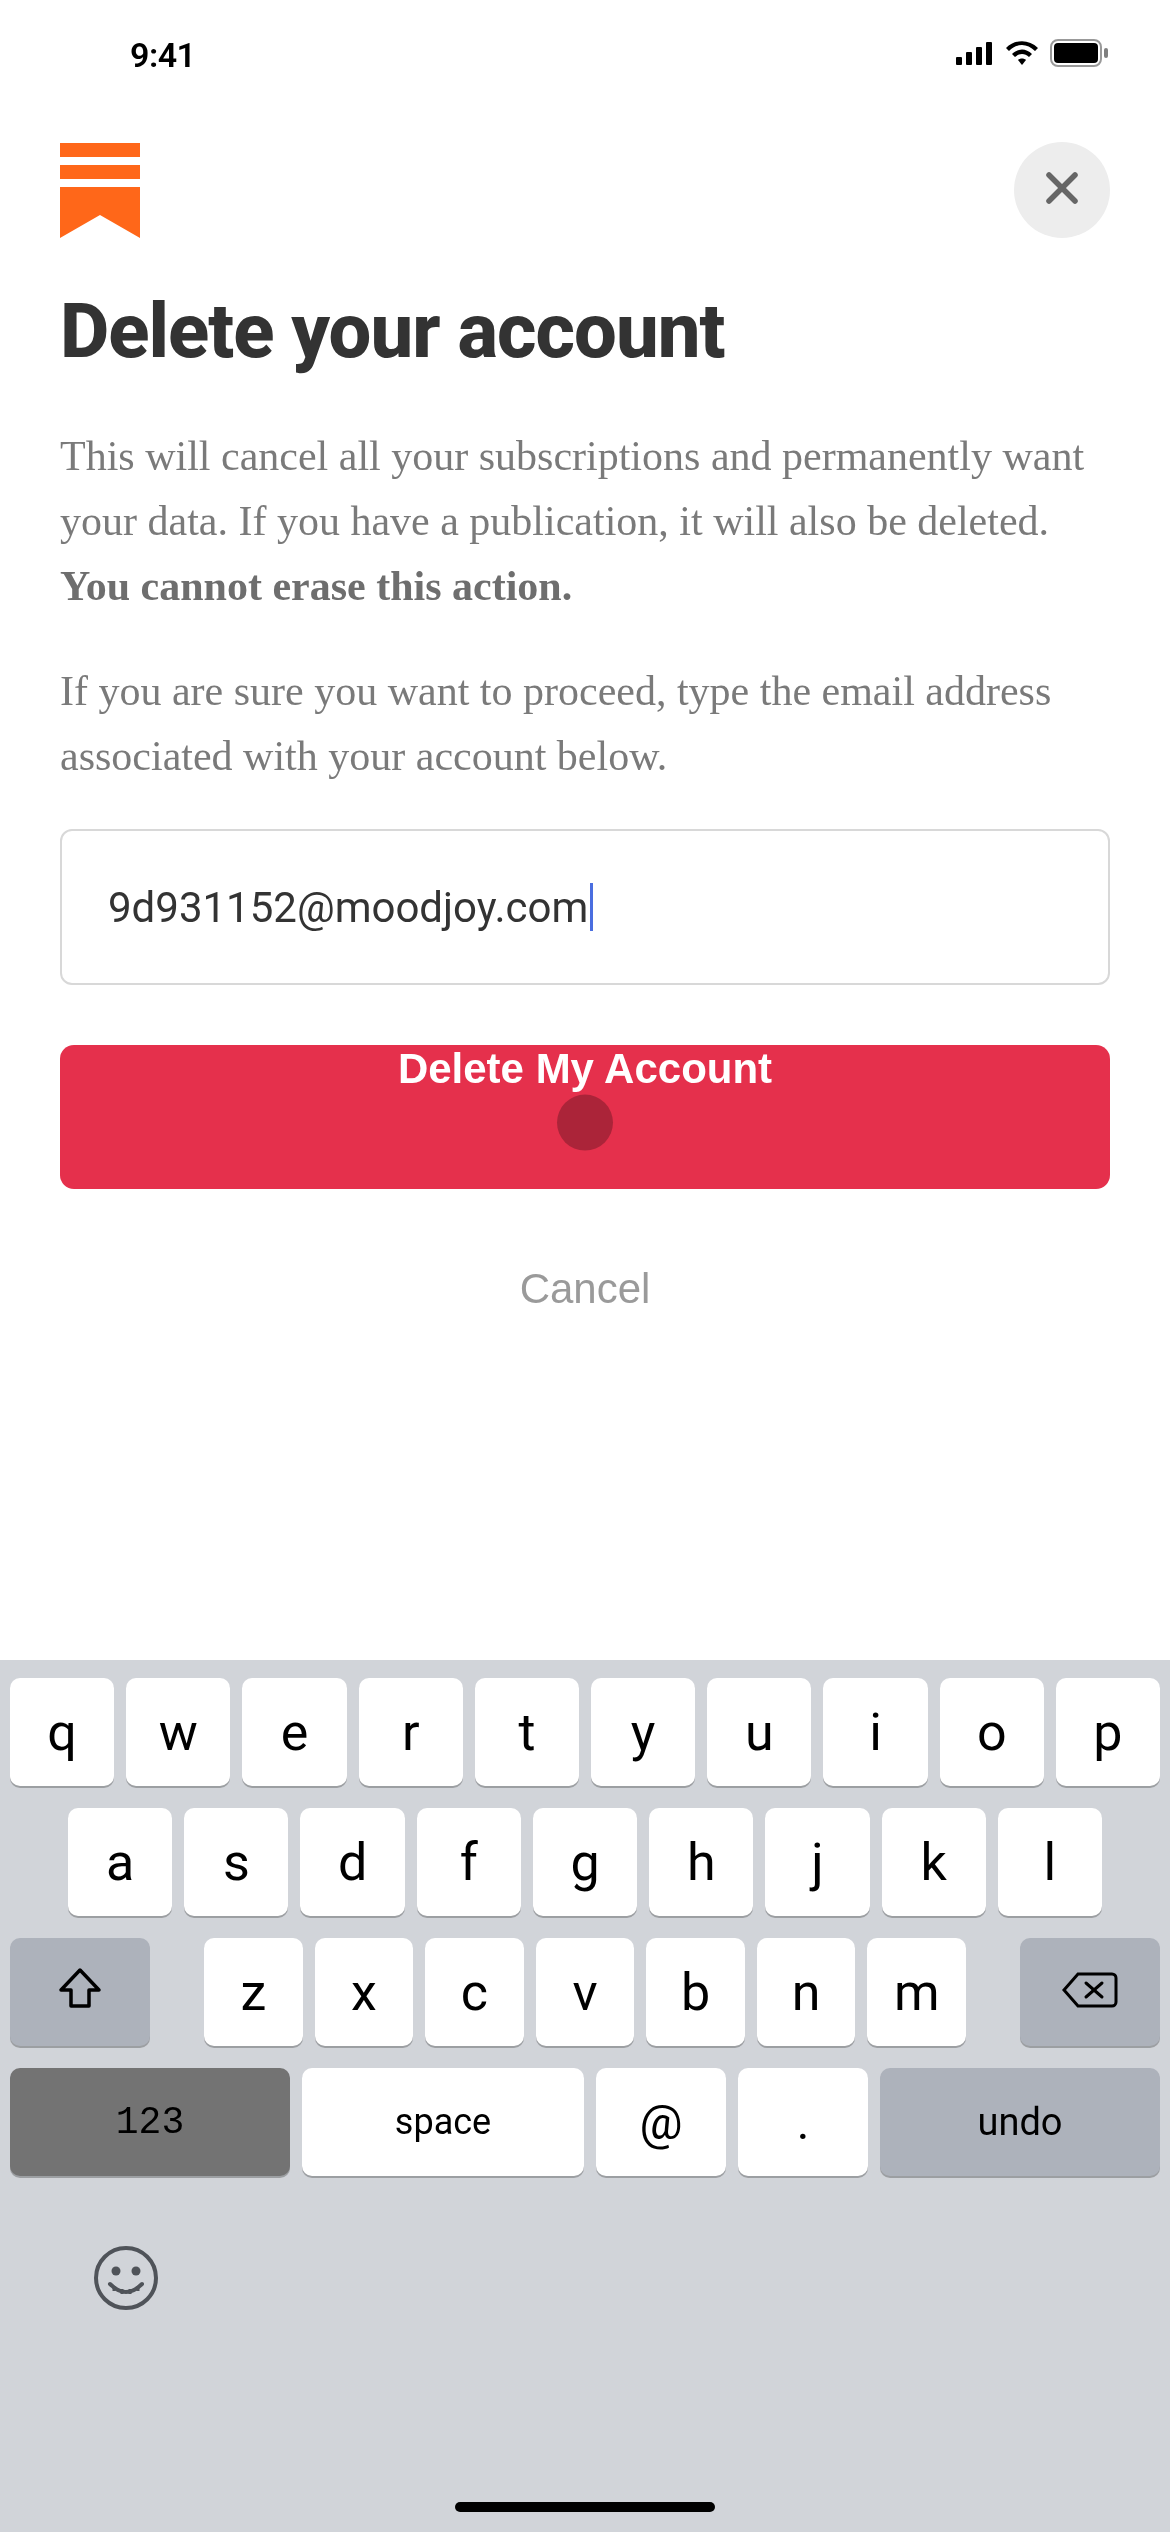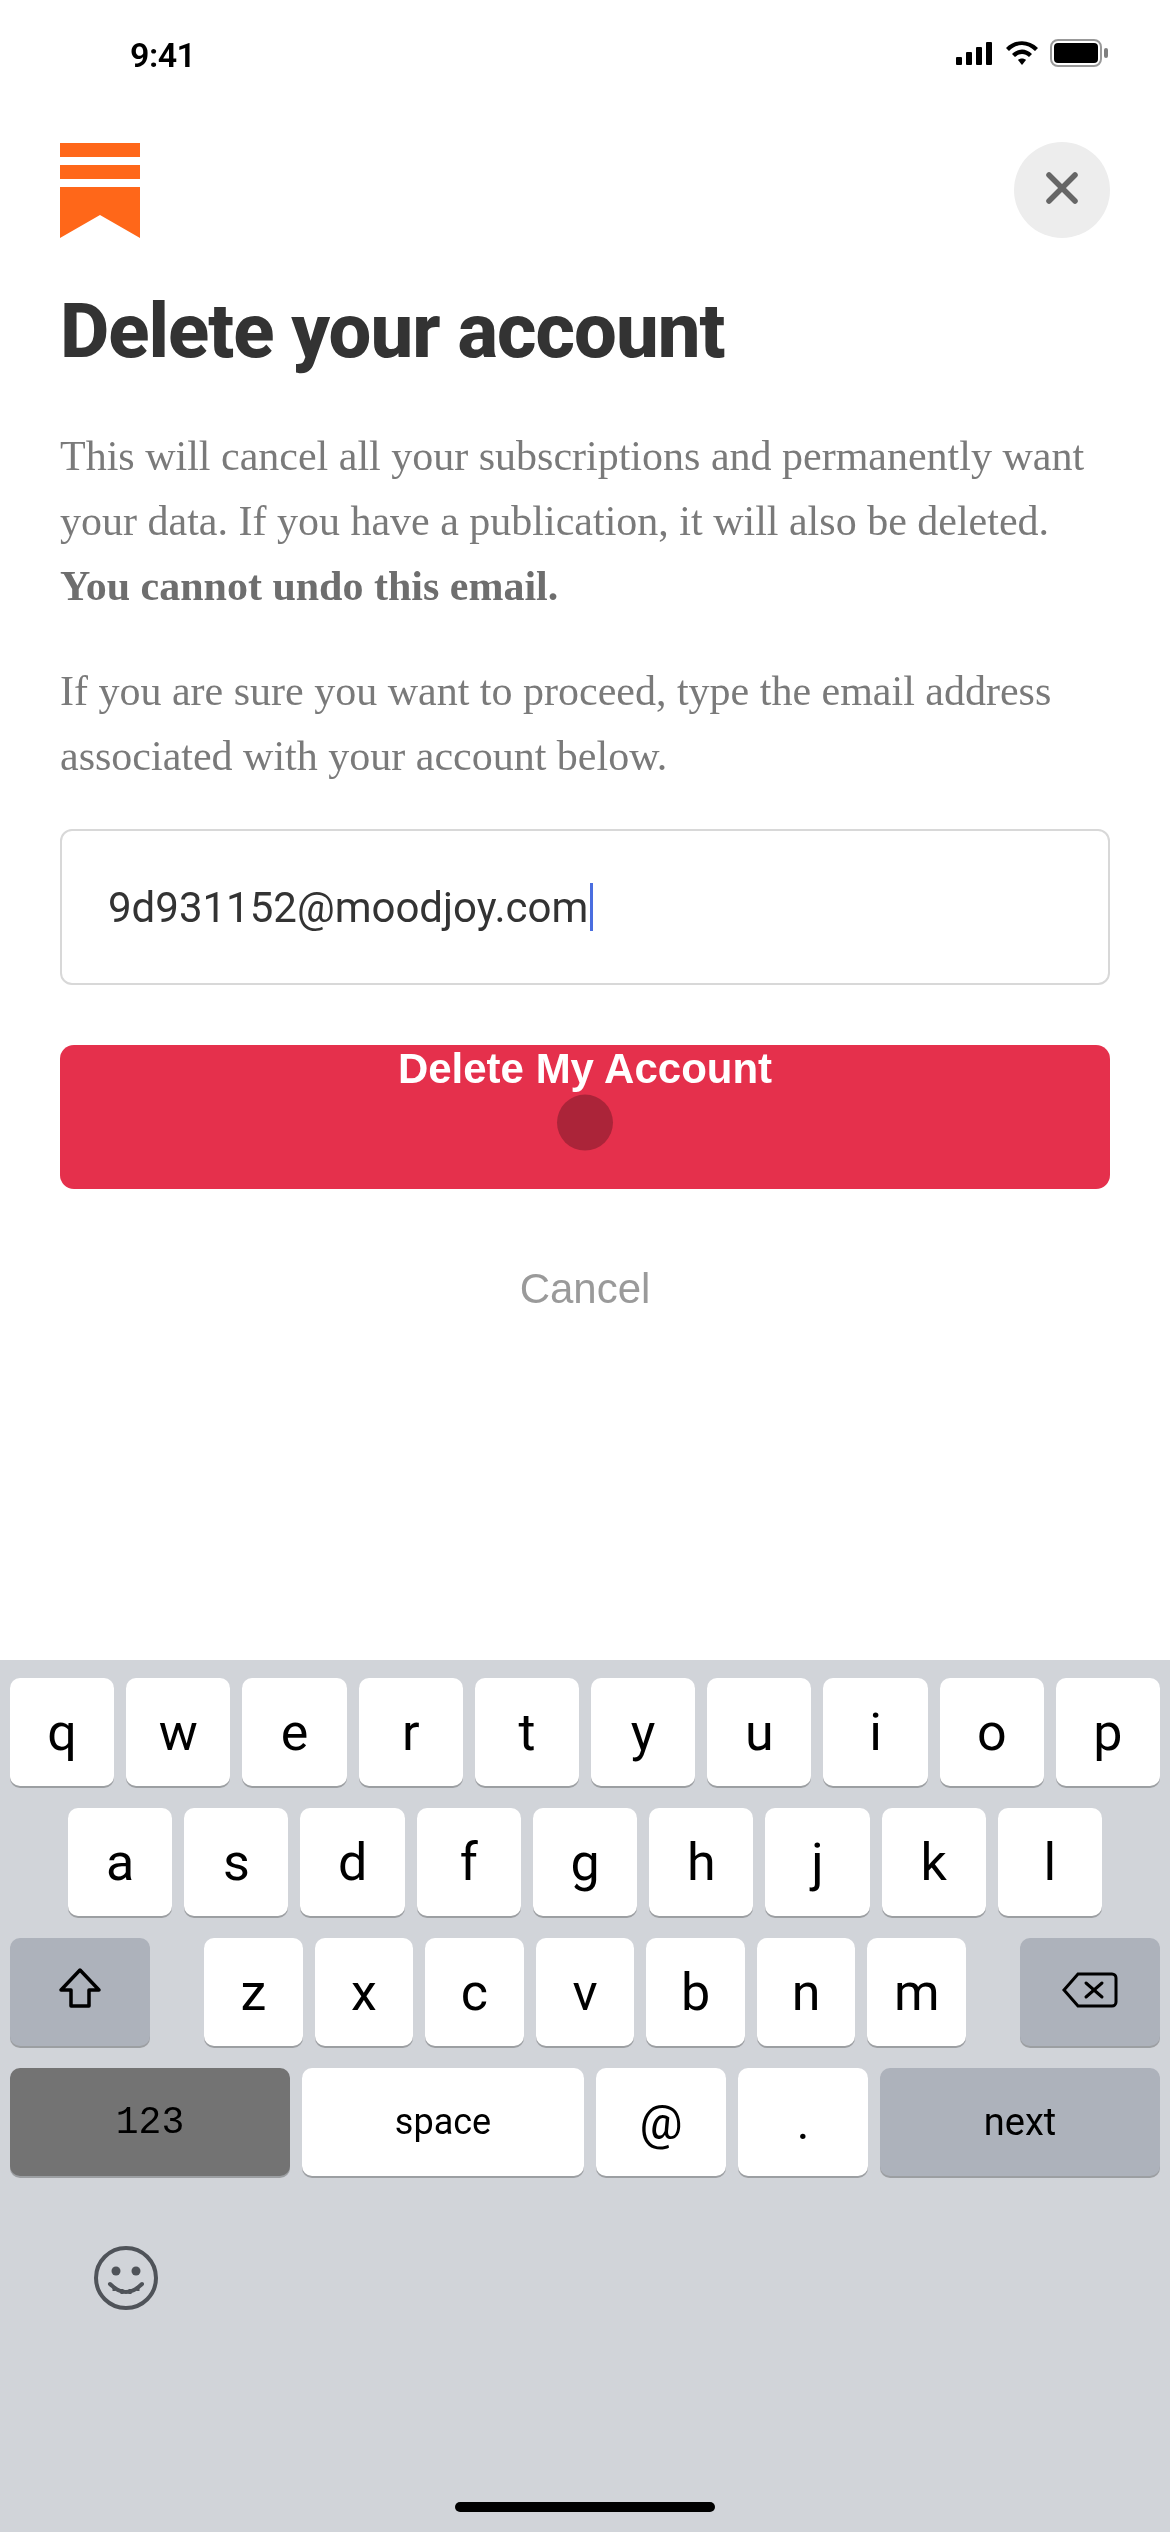--- a/index.html
+++ b/index.html
@@ -92,21 +92,21 @@
           <line x1="5" y1="5" x2="31" y2="31" stroke="#666" stroke-width="5.5" stroke-linecap="round"></line>
           <line x1="31" y1="5" x2="5" y2="31" stroke="#666" stroke-width="5.5" stroke-linecap="round"></line>
         </svg>
     </span>
   </div>
 </div>
 
 <div class="content">
   <h1 class="title">Delete your account</h1>
   <p class="body-text">
-    <span>This will cancel all your subscriptions and permanently want your data. If you have a publication, it will also be deleted. </span><span class="bold">You cannot undo this email.</span>
+    <span>This will cancel all your subscriptions and permanently want your data. If you have a publication, it will also be deleted. </span><span class="bold">You cannot erase this action.</span>
   </p>
   <p class="body-text">If you are sure you want to proceed, type the email address associated with your account below.</p>
 
   <div class="input-wrap">
     <span class="input-text">9d931152@moodjoy.com</span>
       <span class="caret"></span>
   </div>
 
   <button class="delete-btn">
     <span>Delete My Account</span>
@@ -165,21 +165,21 @@
             <line x1="40" y1="13" x2="24" y2="27" stroke="#000" stroke-width="3" stroke-linecap="round"></line>
           </svg>
       </span>
     </div>
   </div>
   <div class="kb-row kb-row4">
     <div class="key nums">123</div>
     <div class="key space">space</div>
     <div class="key at">@</div>
     <div class="key dot">.</div>
-    <div class="key next">next</div>
+    <div class="key next">undo</div>
   </div>
   <div class="kb-bottom">
     <div class="emoji-btn">
       <span>
         <svg width="72" height="72" viewBox="0 0 72 72">
             <circle cx="36" cy="36" r="30" fill="none" stroke="#4f5359" stroke-width="4"></circle>
             <circle cx="26" cy="29" r="4.5" fill="#4f5359"></circle>
             <circle cx="46" cy="29" r="4.5" fill="#4f5359"></circle>
             <path d="M20 42 Q36 58 52 42" fill="none" stroke="#4f5359" stroke-width="4" stroke-linecap="round"></path>
             <line x1="24" y1="44" x2="24" y2="49" stroke="#4f5359" stroke-width="3"></line>

